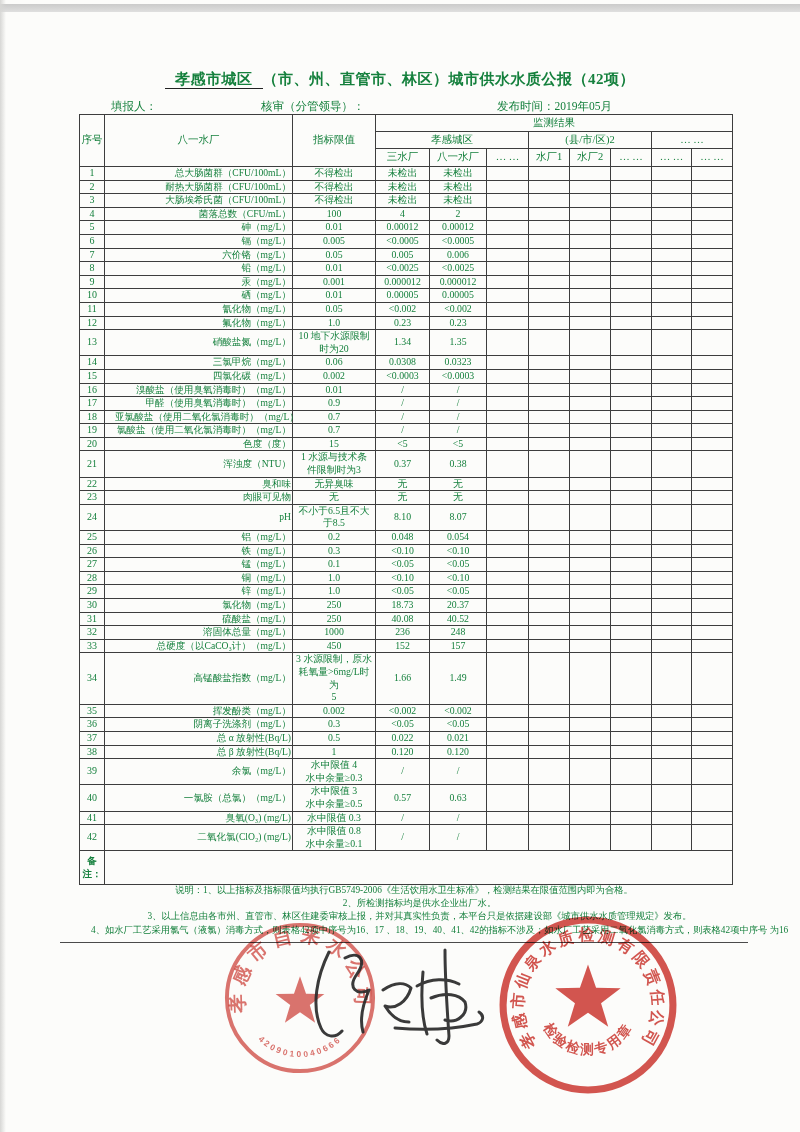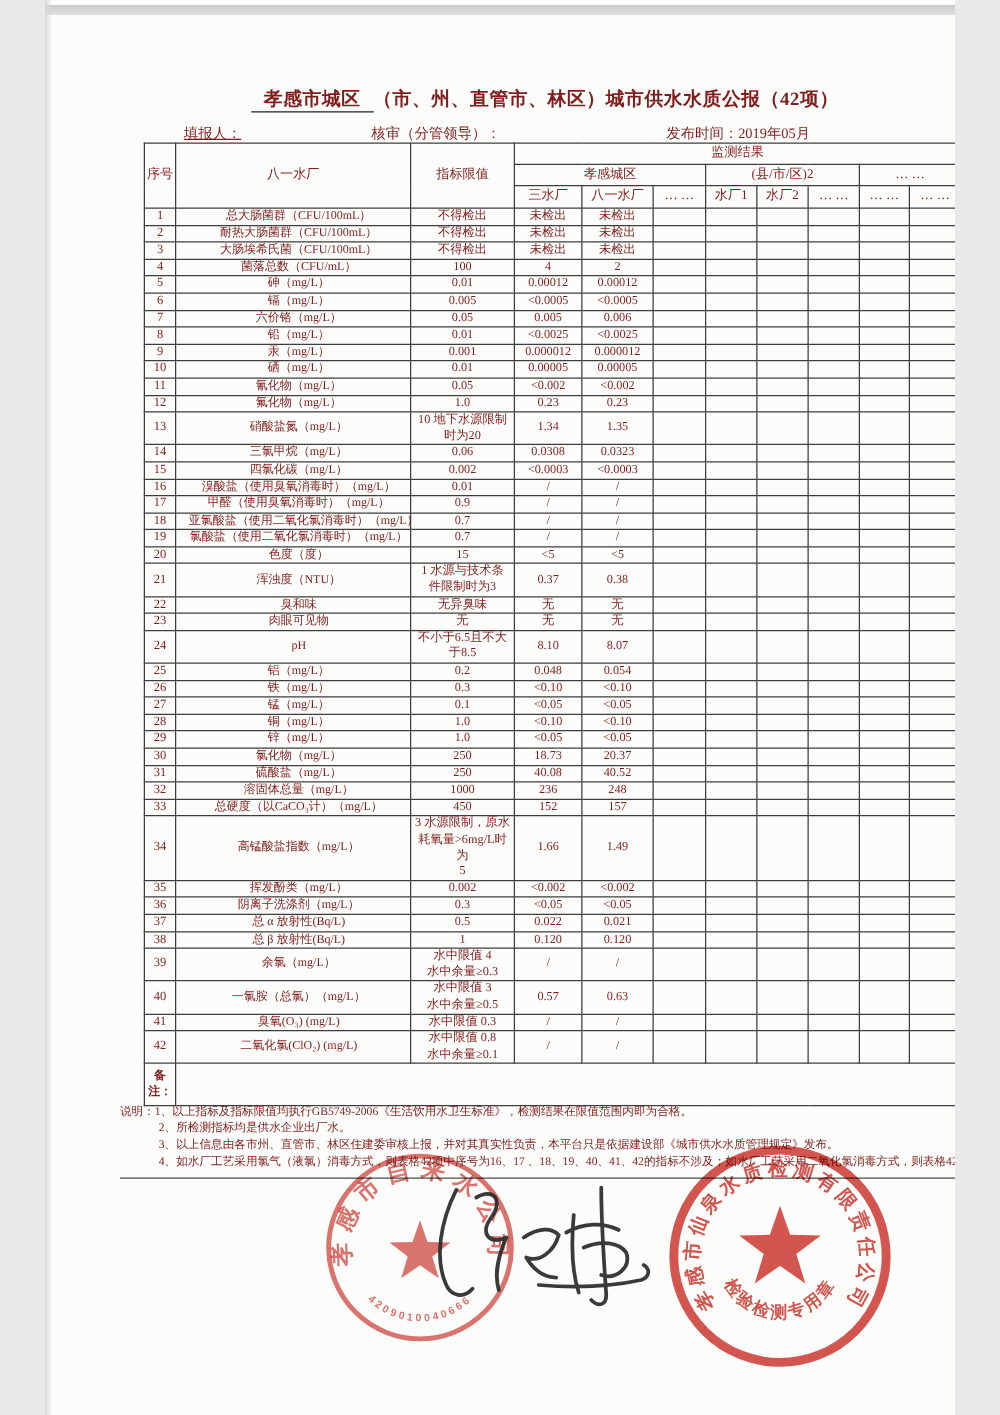--- a/index.html
+++ b/index.html
@@ -1,50 +1,50 @@
 <!DOCTYPE html>
 <html><head>
 <meta charset="utf-8">
 <style>
   * { margin:0; padding:0; box-sizing:border-box; }
   html,body { background:#e9e9e9; }
   .page {
-    position:relative; width:728px; height:1132px; margin:0 auto;
+    position:relative; width:800px; height:1132px; margin:0 auto;
     background:#fcfcfa; overflow:hidden;
-    font-family:"Liberation Serif", serif; color:#7f1d1d;
+    font-family:"Liberation Serif", serif; color:#15803d;
   }
   .scan-band-top { position:absolute; top:4px; left:0; width:100%; height:8px;
     background:linear-gradient(#c2c2c2,#dadada); opacity:.85; }
   .scan-strip-left { position:absolute; top:0; left:0; width:6px; height:100%;
     background:linear-gradient(to right,#d7d7d5,rgba(255,255,255,0)); }
 
   .title { position:absolute; top:70px; left:0; width:800px; text-align:center;
     font-size:15px; font-weight:bold; letter-spacing:.5px; }
   .title .u { border-bottom:1.5px solid #222; padding:0 10px 1px 10px; }
 
   .meta { position:absolute; top:99px; left:0; width:800px; font-size:11.5px; }
   .meta span { position:absolute; white-space:nowrap; }
-  .meta .m1 { left:111px;text-decoration:underline; } .meta .m2 { left:261px; } .meta .m3 { left:497px; }
+  .meta .m1 { left:111px; } .meta .m2 { left:261px; } .meta .m3 { left:497px; }
 
   table.wq { position:absolute; left:79px; top:114px; width:653px;
     border-collapse:collapse; table-layout:fixed; border:1.5px solid #333; }
   .wq th, .wq td { border:1px solid #3d3d3d; text-align:center; vertical-align:middle;
     font-size:10px; line-height:12.6px; padding:0 1px; font-weight:normal; }
   .wq thead th { font-size:10.5px;margin-top:28px; }
   .wq thead tr.h1 th { height:17px; } .wq thead tr.h2 th { height:17px;text-align:center; }
   .wq thead tr.h3 th { height:18px; }
-  .wq td.c-ind { text-align:center; padding-left:10px; white-space:nowrap; overflow:visible; font-size:9.6px; }
+  .wq td.c-ind { text-align:right; padding-left:10px; white-space:nowrap; overflow:visible; font-size:9.6px; }
   .wq td.c-lim { white-space:pre-line; font-size:9.8px; }
   .wq td.c-val { font-size:9.8px; }
   .wq tr.remark td { height:34px; text-align:left; vertical-align:middle; }
   .wq tr.remark td.lbl { font-size:9.5px; text-align:center; padding:0;font-weight:bold; }
 
   .notes { position:absolute; left:60px; top:884px; width:688px;
     font-size:9.3px; line-height:13.2px; border-bottom:1px solid #4a4a4a; padding-bottom:5px; }
-  .notes .note-line { white-space:nowrap; }
+  .notes .note-line { white-space:nowrap;text-align:center; }
   .notes .note-line.indent { padding-left:31px; }
 
   .seal { position:absolute; mix-blend-mode:multiply; }
   .seal-left { left:221px; top:919px; width:158px; height:158px; }
   .seal-right { left:497px; top:914px; width:182px; height:182px; }
   .seal text { font-family:"Liberation Sans", sans-serif; font-weight:bold; }
   .signature { position:absolute; left:299px; top:938px; width:200px; height:125px; }
 </style>
 </head>
 <body>

